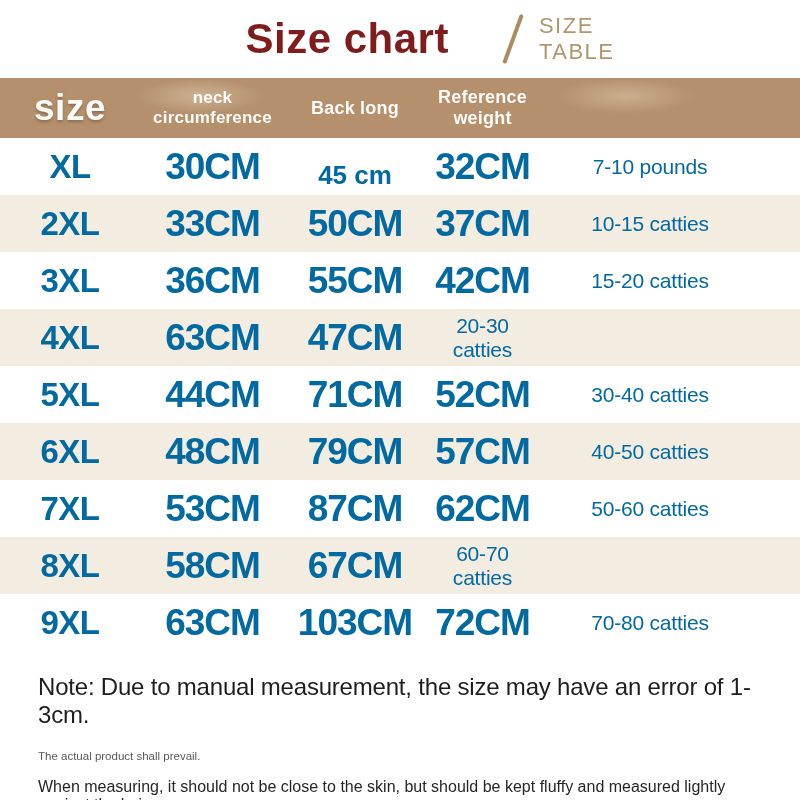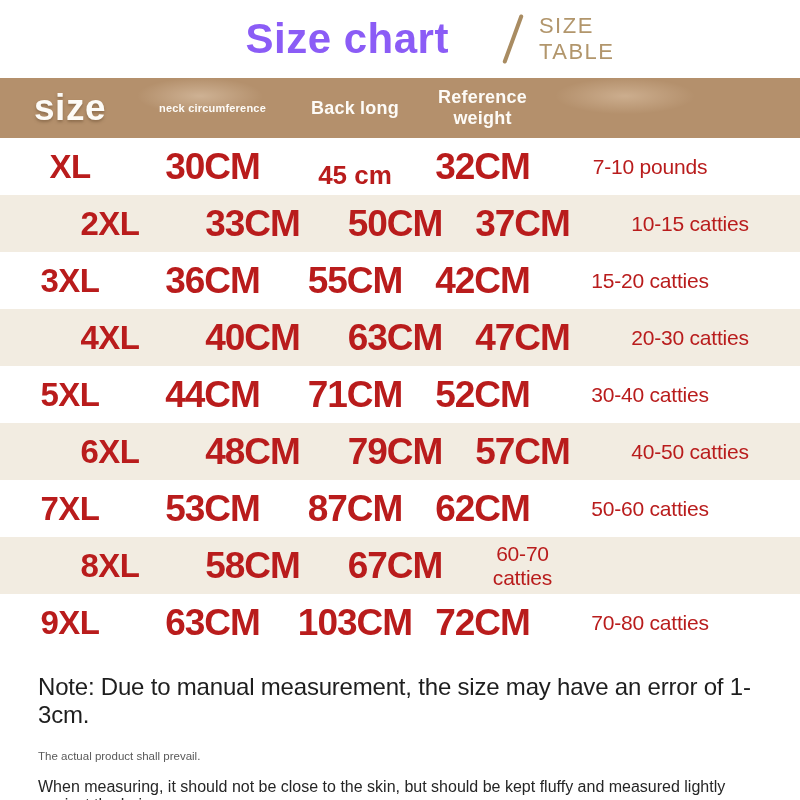--- a/index.html
+++ b/index.html
@@ -11,21 +11,21 @@
     position:relative;
   }
 
   
   .title-row {
     height:78px;
     display:flex; align-items:center; justify-content:center;
     transform:translateX(30px);
   }
   .title-main {
-    font-size:42px; font-weight:700; color:#8b5cf6; letter-spacing:0.5px;
+    font-size:42px; font-weight:700; color:#7f1d1d; letter-spacing:0.5px;
   }
   .slash {
     width:4px; height:52px; background:#a98c62; border-radius:2px;
     transform:rotate(20deg);
     margin:0 24px 0 62px;
   }
   .tag { color:#b2966c; font-size:22px; line-height:1.18; letter-spacing:1.5px; font-weight:500; }
 
   
   .grid-cols {
@@ -35,26 +35,26 @@
   }
   .header-bar {
     height:60px;
     background-color:#b4906c;
     background-image:
       radial-gradient(ellipse 90px 26px at 200px 30%, rgba(255,240,222,0.35), transparent 70%),
       radial-gradient(ellipse 100px 26px at 625px 30%, rgba(255,236,214,0.32), transparent 70%);
   }
   .h-cell { text-align:center; color:#fdfbf7; font-weight:700; }
   .h-size { font-size:37px; letter-spacing:0.5px; text-shadow:0 2px 3px rgba(104,76,48,0.5); }
-  .h-small { font-size:11px; letter-spacing:0.2px; }
+  .h-small { font-size:17px; letter-spacing:0.2px; }
   .h-med { font-size:18px; letter-spacing:0.2px; }
 
   .row { height:57px; background:#ffffff; }
-  .row.stripe { background:#f2ece1;padding-left:40px; }
-  .cell { text-align:center; color:#b91c1c; }
+  .row.stripe { background:#f2ece1; }
+  .cell { text-align:center; color:#0369a1; }
   .c-size { font-size:33px; font-weight:700; letter-spacing:-0.5px; }
   .c-num  { font-size:37px; font-weight:700; letter-spacing:-1px; }
   .c-num.small-val { font-size:26px; font-weight:600; letter-spacing:0;margin-top:17px; }
   .c-weight { font-size:21px; font-weight:500; letter-spacing:-0.2px; }
 
   
   .notes { padding:22px 38px 0 38px; }
   .note-main { font-size:24px; color:#1e1e1e; font-weight:500; letter-spacing:-0.2px; }
   .note-prevail { font-size:11.5px; color:#595959; margin-top:21px; font-weight:500; }
   .note-measuring { font-size:16px; color:#262626; margin-top:16px; font-weight:500; }
@@ -100,21 +100,20 @@
     <div class="row grid-cols">
     <div class="cell c-size">3XL</div>
     <div class="cell c-num">36CM</div>
     <div class="cell c-num">55CM</div>
     <div class="cell c-num">42CM</div>
     <div class="cell c-weight">15-20 catties</div>
     <div class="cell"></div>
   </div>
     <div class="row grid-cols stripe">
     <div class="cell c-size">4XL</div>
-    <div class="cell c-num">40CM</div>
     <div class="cell c-num">63CM</div>
     <div class="cell c-num">47CM</div>
     <div class="cell c-weight">20-30 catties</div>
     <div class="cell"></div>
   </div>
     <div class="row grid-cols">
     <div class="cell c-size">5XL</div>
     <div class="cell c-num">44CM</div>
     <div class="cell c-num">71CM</div>
     <div class="cell c-num">52CM</div>

